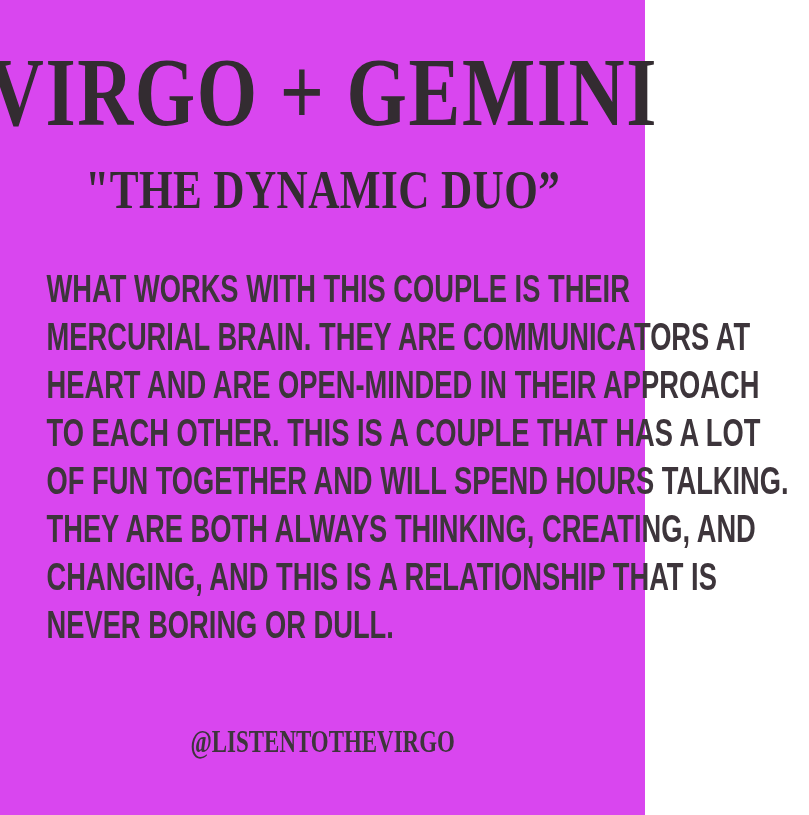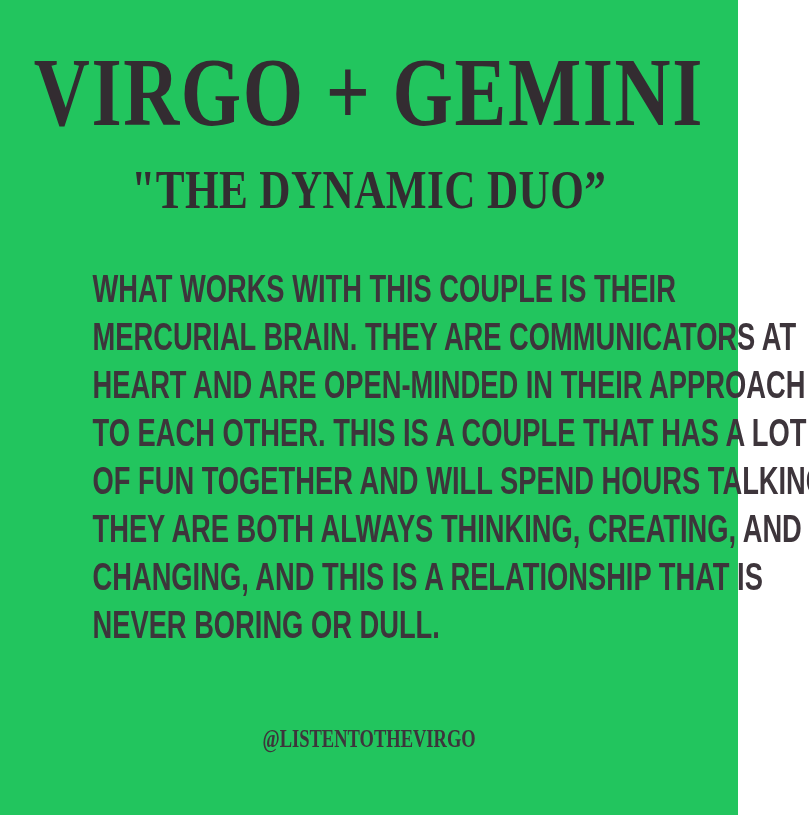--- a/index.html
+++ b/index.html
@@ -9,23 +9,23 @@
 
   body {
     width: 809px;
     height: 815px;
     overflow: hidden;
     font-family: "Liberation Sans", sans-serif;
   }
 
   #quote-card {
     position: relative;
-    width: 738px;
+    width: 645px;
     height: 815px;
-    background: #22c55e;
+    background: #d946ef;
     box-sizing: border-box;
     display: flex;
     flex-direction: column;
     align-items: center;
   }
 
   
   #title {
     margin-top: 44px;
     font-family: "Liberation Serif", "DejaVu Serif", serif;
@@ -75,21 +75,21 @@
 
   
   #handle {
     position: absolute;
     left: 0;
     right: 0;
     top: 726px;
     text-align: center;
     font-family: "Liberation Serif", "DejaVu Serif", serif;
     font-weight: 700;
-    font-size: 25px;
+    font-size: 31px;
     line-height: 1;
     letter-spacing: 0px;
     color: #3d353b;
     white-space: nowrap;
   }
 
   #handle .handle-inner {
     display: inline-block;
     transform: scaleX(0.74);
     transform-origin: center center;

